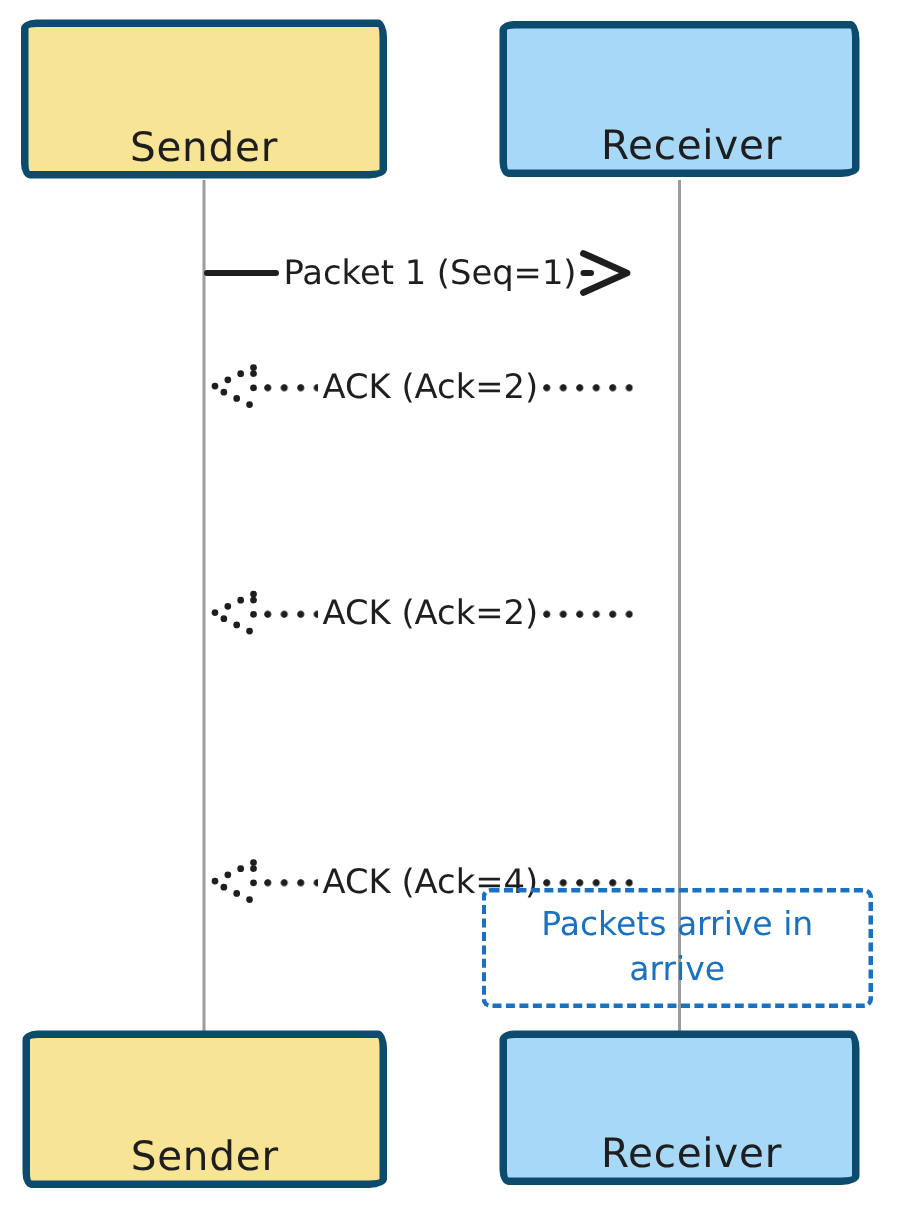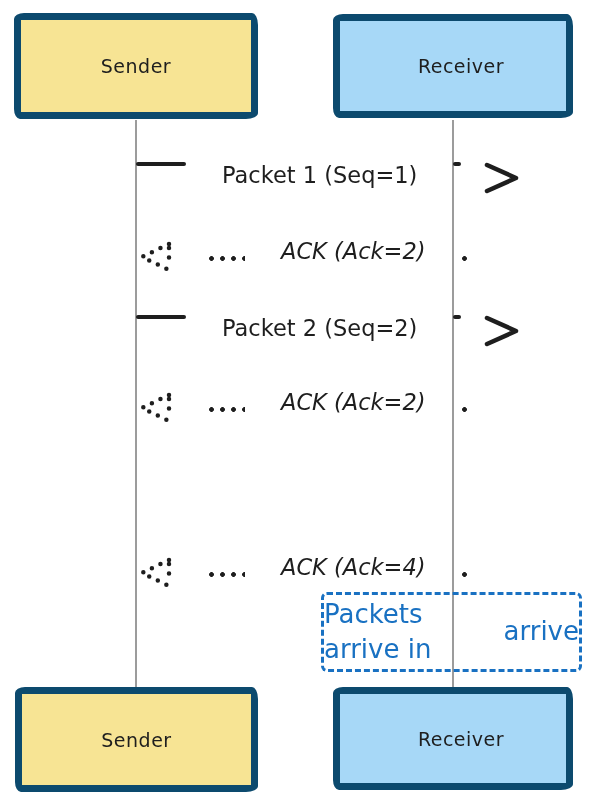--- a/index.html
+++ b/index.html
@@ -4,56 +4,56 @@
 <style>
   html,body{margin:0;padding:0;background:#ffffff;}
   .canvas{
     position:relative;width:600px;height:807px;background:#ffffff;overflow:hidden;
     font-family:"DejaVu Sans",sans-serif;color:#1e1e1e;
   }
   
   .lifeline{position:absolute;top:120px;height:568px;width:2px;background:#9c9c9c;}
   
   .actor{
-    position:absolute;display:flex;align-items:center;justify-content:center;
-    border:7px solid #0c4a6e;font-size:19px;letter-spacing:.5px;
+    position:absolute;display:flex;align-items:flex-end;justify-content:center;
+    border:5px solid #0c4a6e;font-size:27px;letter-spacing:.5px;
     border-radius:10px 6px 12px 6px / 6px 12px 6px 10px;
     box-sizing:border-box;
   }
   .actor.sender{background:#f7e494;}
   .actor.receiver{background:#a7d8f7;padding-left:16px;}
   .actor.top-left{left:14px;top:13px;width:244px;height:106px;}
   .actor.top-right{left:333px;top:14px;width:240px;height:104px;}
   .actor.bot-left{left:15px;top:687px;width:243px;height:105px;}
   .actor.bot-right{left:333px;top:687px;width:240px;height:103px;}
   
   .msg{
     position:absolute;left:136px;width:286px;height:40px;
-    display:flex;align-items:flex-start;font-size:22.5px;white-space:nowrap;gap:33px;
+    display:flex;align-items:center;font-size:22.5px;white-space:nowrap;
   }
   .mlabel{padding:0 3px;flex:0 0 auto;}
-  .msg.ack .mlabel{font-style:italic;}
+  .msg.ack .mlabel{}
   .sline{height:3.5px;background:#1e1e1e;border-radius:2px;}
   .sline.lead{flex:0 0 50px;}
   .sline.tail{flex:1 1 auto;min-width:8px;}
   .dline{
     height:5px;align-self:center;
     background-image:radial-gradient(circle at 2.5px 2.5px,#1e1e1e 2.1px,transparent 2.6px);
     background-size:11px 5px;background-repeat:repeat-x;background-position:left center;
   }
   .dline.lead{flex:0 0 36px;}
   .dline.tail{flex:1 1 auto;min-width:8px;}
   .head-right{flex:0 0 auto;margin-left:-12px;display:block;}
   .head-left{flex:0 0 auto;margin-right:2px;display:block;}
   
   .note{
     position:absolute;left:321px;top:592px;width:261px;height:80px;box-sizing:border-box;
     border:3.5px dashed #1971c2;border-radius:6px;color:#1971c2;
-    display:flex;align-items:center;justify-content:center;
-    font-size:26px;line-height:1.35;
+    display:flex;flex-direction:column;align-items:center;justify-content:center;
+    font-size:22px;line-height:1.35;
   }
 </style>
 </head>
 <body>
 
 <div class="canvas">
 
   <div class="lifeline" style="left:135px"></div>
   <div class="lifeline" style="left:452px"></div>
 
@@ -76,41 +76,33 @@
   <div class="msg ack" style="top:238px">
     <svg class="head-left" width="38" height="38" viewBox="0 0 38 38">
       <path d="M33 6 L6 19 L33 32" fill="none" stroke="#1e1e1e" stroke-width="4.5" stroke-linecap="round" stroke-dasharray="0 9.5"></path>
       <path d="M33 10 L33 29" fill="none" stroke="#1e1e1e" stroke-width="4.5" stroke-linecap="round" stroke-dasharray="0 9.5"></path>
     </svg>
     <div class="dline lead"></div>
     <span class="mlabel">ACK (Ack=2)</span>
     <div class="dline tail"></div>
   </div>
 
-  <div class="msg packet" style="top:315px">
-    <div class="sline lead"></div>
-    <span class="mlabel">Packet 2 (Seq=2)</span>
-    <div class="sline tail"></div>
-    <svg class="head-right" width="38" height="32" viewBox="0 0 38 32">
-      <path d="M5 3 L34 16 L5 29" fill="none" stroke="#1e1e1e" stroke-width="4.5" stroke-linecap="round" stroke-linejoin="round"></path>
-    </svg>
-  </div>
 
   <div class="msg ack" style="top:389px">
     <svg class="head-left" width="38" height="38" viewBox="0 0 38 38">
       <path d="M33 6 L6 19 L33 32" fill="none" stroke="#1e1e1e" stroke-width="4.5" stroke-linecap="round" stroke-dasharray="0 9.5"></path>
       <path d="M33 10 L33 29" fill="none" stroke="#1e1e1e" stroke-width="4.5" stroke-linecap="round" stroke-dasharray="0 9.5"></path>
     </svg>
     <div class="dline lead"></div>
     <span class="mlabel">ACK (Ack=2)</span>
     <div class="dline tail"></div>
   </div>
 
 
-  <div class="msg ack" style="top:554px">
+  <div class="msg ack" style="top:568px">
     <svg class="head-left" width="38" height="38" viewBox="0 0 38 38">
       <path d="M33 6 L6 19 L33 32" fill="none" stroke="#1e1e1e" stroke-width="4.5" stroke-linecap="round" stroke-dasharray="0 9.5"></path>
       <path d="M33 10 L33 29" fill="none" stroke="#1e1e1e" stroke-width="4.5" stroke-linecap="round" stroke-dasharray="0 9.5"></path>
     </svg>
     <div class="dline lead"></div>
     <span class="mlabel">ACK (Ack=4)</span>
     <div class="dline tail"></div>
   </div>
 
   <div class="note">

